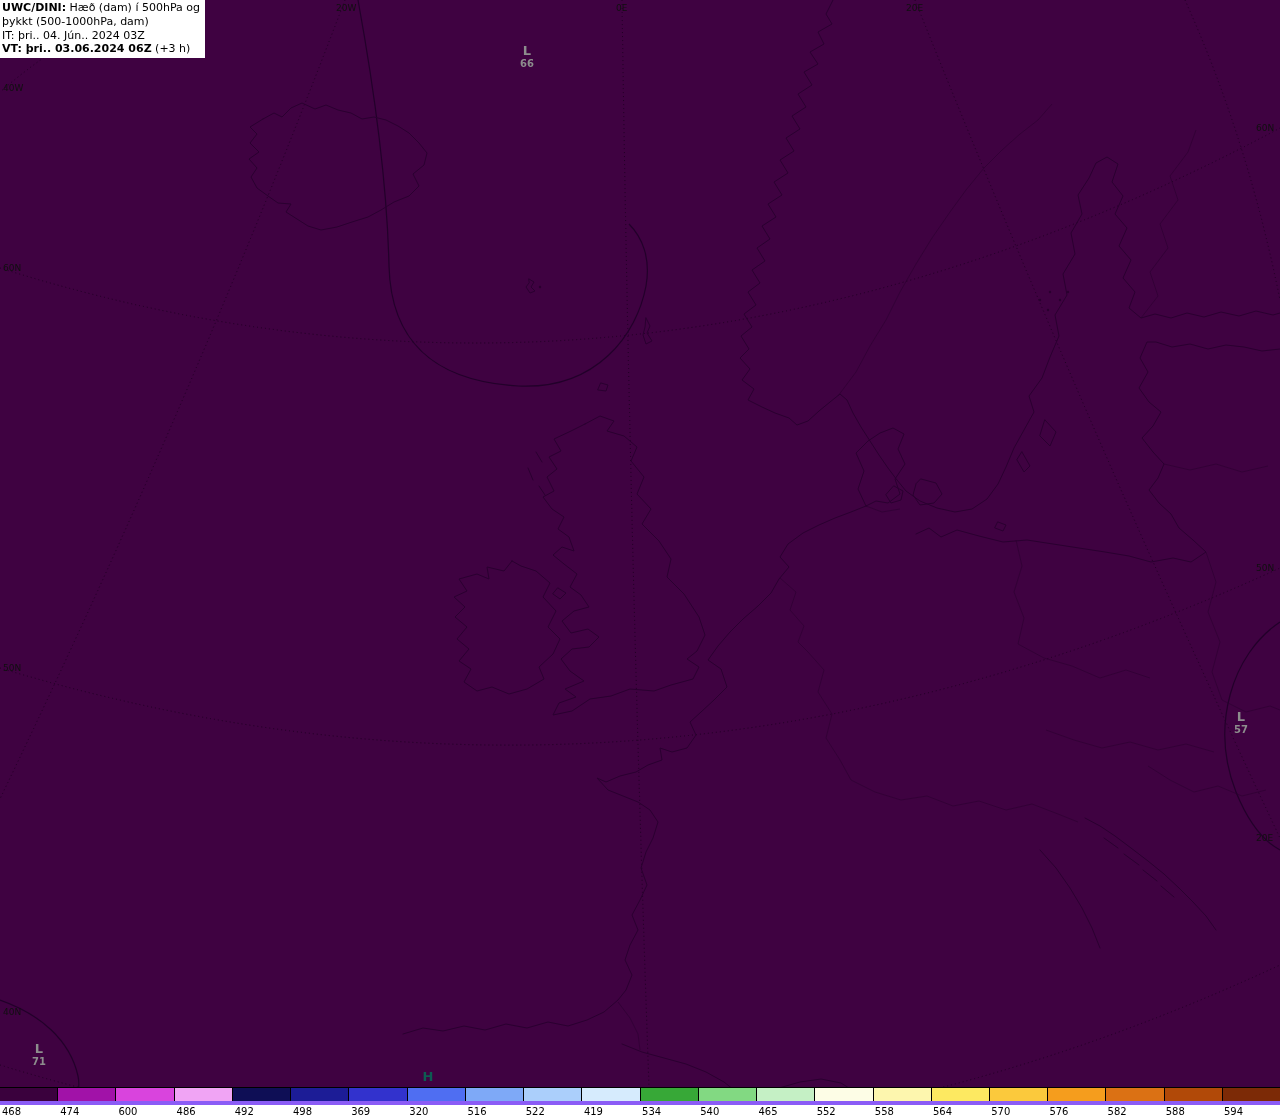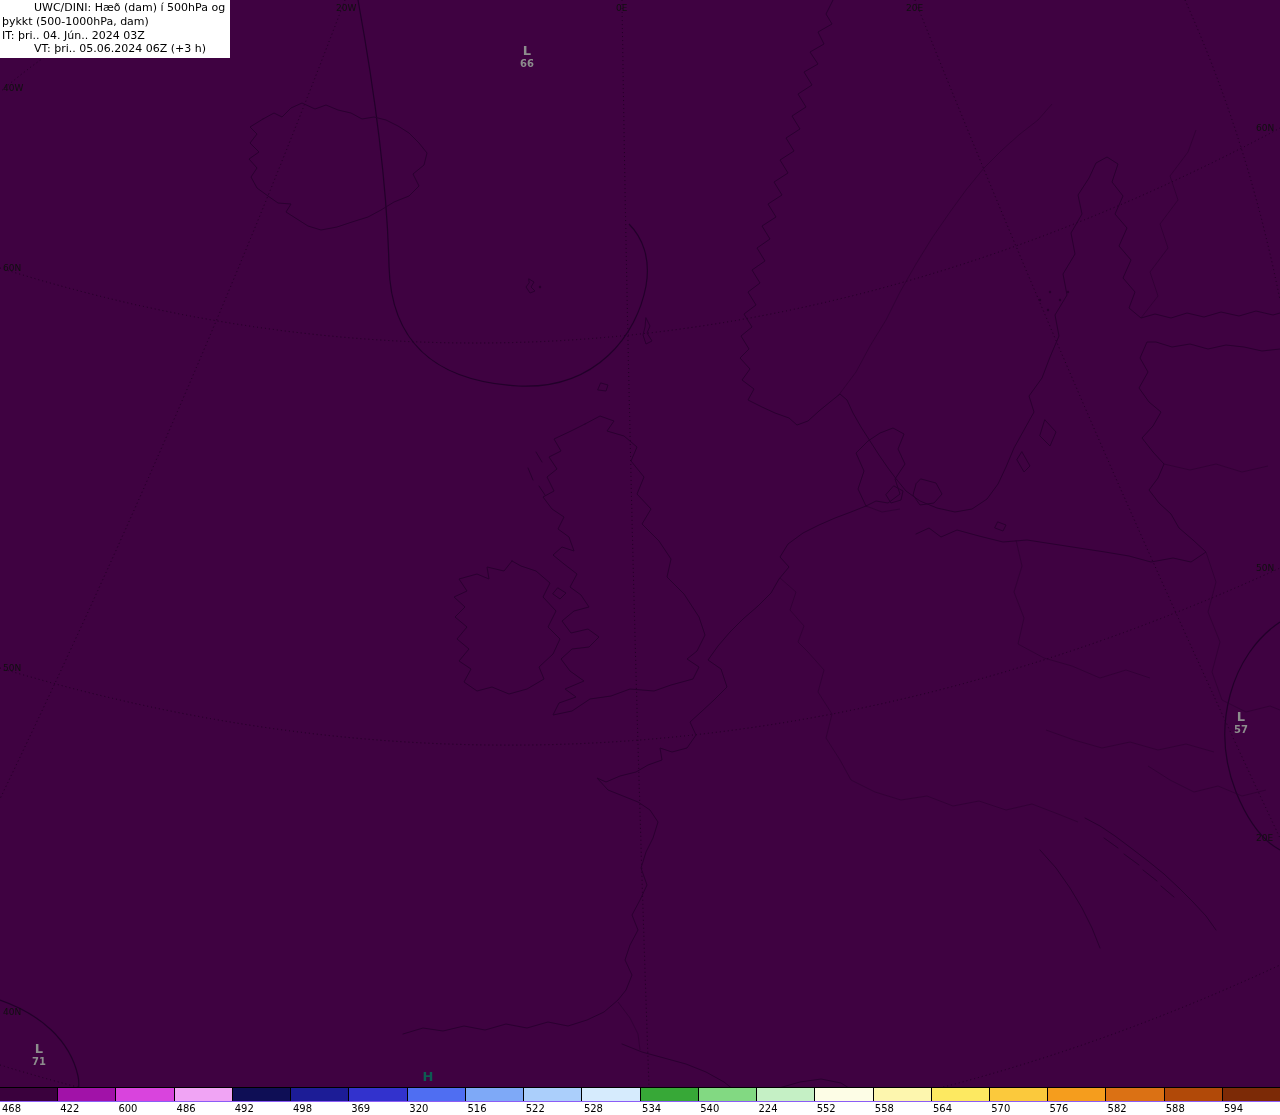--- a/index.html
+++ b/index.html
@@ -12,34 +12,34 @@
   .map svg { position:absolute; left:0; top:0; width:100%; height:100%; display:block; }
   .coast   { fill:none; stroke:#2a0030; stroke-width:1; stroke-linejoin:round; stroke-linecap:round; }
   .border  { fill:none; stroke:#2a0030; stroke-width:0.7; opacity:0.85; }
   .grat    { fill:none; stroke:#1d0022; stroke-width:1; stroke-dasharray:1 3; opacity:0.95; }
   .contour { fill:none; stroke:#22012a; stroke-width:1.2; }
   .islet   { fill:#2a0030; stroke:none; }
 
   
   .title-box { position:absolute; top:0; left:0; z-index:6; background:#ffffff; color:#000;
                font-size:11px; line-height:1.25; padding:1px 5px 2px 2px; white-space:nowrap; }
-  .title-box b { font-weight:normal;margin-left:32px; }
+  .title-box b { font-weight:bold; }
 
   
   .grid-label { position:absolute; font-size:9px; color:#101010; z-index:4; }
   .pressure-center { position:absolute; z-index:4; text-align:center; transform:translateX(-50%);
                      font-weight:bold; }
   .pc-letter { font-size:13px; line-height:1; }
   .pc-value  { font-size:10px; line-height:1.4; }
 
   
   .colorbar { display:flex; height:14px; border-top:1px solid #000; flex:0 0 14px; }
   .swatch { flex:1 1 0; border-right:1px solid #000; }
   .swatch:last-child { border-right:none; }
-  .colorbar-labels { display:flex; height:14px; flex:0 0 14px; background:#fff; border-top:1px solid #8b5cf6; }
+  .colorbar-labels { display:flex; height:14px; flex:0 0 14px; background:#fff; border-top:4px solid #8b5cf6; }
   .swatch-label { flex:1 1 0; font-size:10px; line-height:14px; color:#000; padding-left:2px;
                   font-family:"DejaVu Sans", sans-serif; }
 </style>
 </head>
 <body>
 
 <div class="screen">
 
   <div class="map" id="map" style="background: rgb(63, 2, 65);">
 
@@ -121,21 +121,21 @@
         <path class="border" d="M 1164,464 L 1190,470 1216,464 1242,472 1268,466"></path>
         <path class="border" d="M 1222,700 L 1246,712 1270,706 1280,710"></path>
         <path class="border" d="M 1148,766 L 1170,780 1194,792 1218,786 1242,796 1266,790"></path>
       </g>
     </svg>
 
     <div class="title-box">
       <div><b>UWC/DINI:</b><span> Hæð (dam) í 500hPa og</span></div>
       <div>þykkt (500-1000hPa, dam)</div>
       <div>IT: þri.. 04. Jún.. 2024 03Z</div>
-      <div><b>VT: þri.. 05.06.2024 06Z</b><span> (+3 h)</span></div>
+      <div><b>VT: þri.. 03.06.2024 06Z</b><span> (+3 h)</span></div>
     </div>
 
   <span class="grid-label" style="left: 336px; top: 3px;">20W</span>
       <span class="grid-label" style="left: 616px; top: 3px;">0E</span>
       <span class="grid-label" style="left: 906px; top: 3px;">20E</span>
       <span class="grid-label" style="left: 3px; top: 83px;">40W</span>
       <span class="grid-label" style="left: 3px; top: 263px;">60N</span>
       <span class="grid-label" style="left: 3px; top: 663px;">50N</span>
       <span class="grid-label" style="left: 3px; top: 1007px;">40N</span>
       <span class="grid-label" style="left: 1256px; top: 123px;">60N</span>
@@ -177,33 +177,33 @@
       <div class="swatch" style="background: rgb(253, 246, 174);"></div>
       <div class="swatch" style="background: rgb(253, 233, 97);"></div>
       <div class="swatch" style="background: rgb(251, 201, 60);"></div>
       <div class="swatch" style="background: rgb(245, 157, 29);"></div>
       <div class="swatch" style="background: rgb(219, 113, 20);"></div>
       <div class="swatch" style="background: rgb(177, 73, 8);"></div>
       <div class="swatch" style="background: rgb(124, 42, 6);"></div>
     </div>
   <div class="colorbar-labels" id="colorbar-labels">
       <div class="swatch-label">468</div>
-      <div class="swatch-label">422</div>
+      <div class="swatch-label">474</div>
       <div class="swatch-label">600</div>
       <div class="swatch-label">486</div>
       <div class="swatch-label">492</div>
       <div class="swatch-label">498</div>
       <div class="swatch-label">369</div>
       <div class="swatch-label">320</div>
       <div class="swatch-label">516</div>
       <div class="swatch-label">522</div>
-      <div class="swatch-label">528</div>
+      <div class="swatch-label">419</div>
       <div class="swatch-label">534</div>
       <div class="swatch-label">540</div>
-      <div class="swatch-label">224</div>
+      <div class="swatch-label">465</div>
       <div class="swatch-label">552</div>
       <div class="swatch-label">558</div>
       <div class="swatch-label">564</div>
       <div class="swatch-label">570</div>
       <div class="swatch-label">576</div>
       <div class="swatch-label">582</div>
       <div class="swatch-label">588</div>
       <div class="swatch-label">594</div>
     </div>
 

